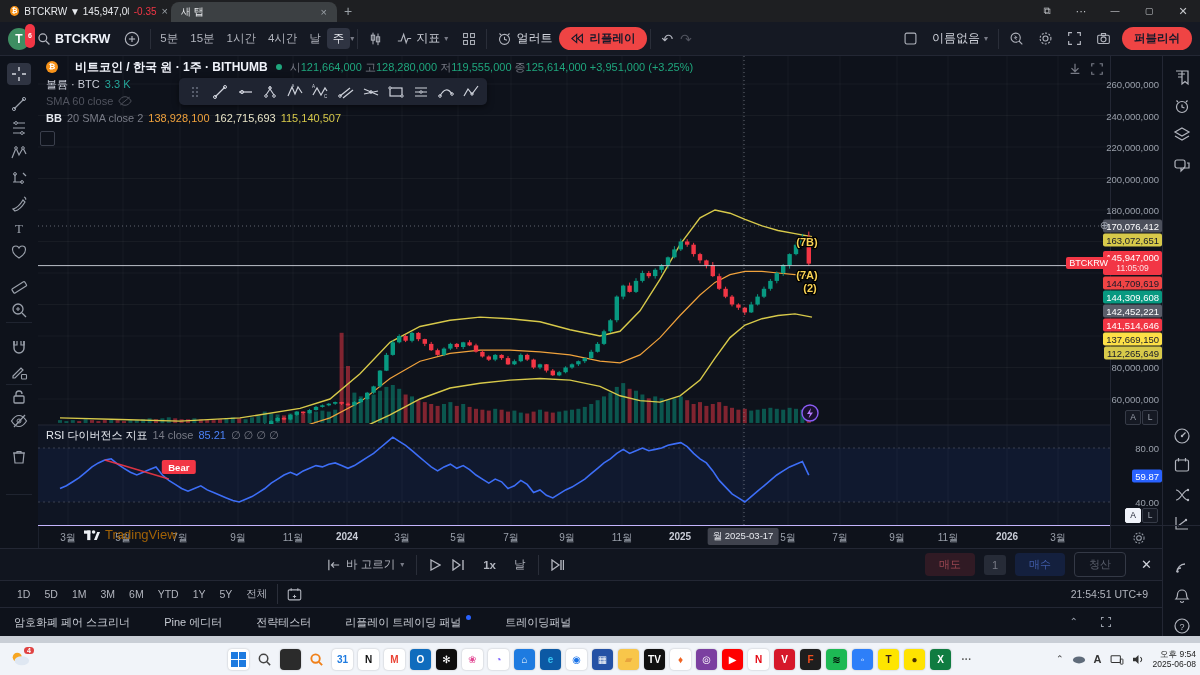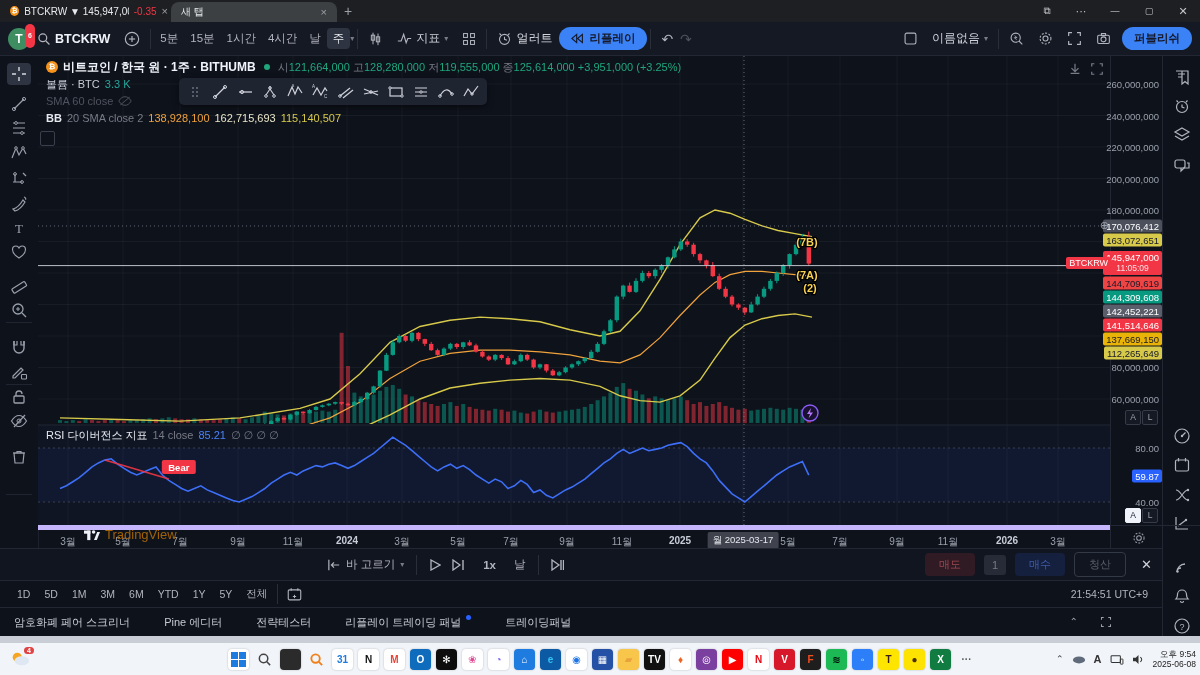--- a/index.html
+++ b/index.html
@@ -20,52 +20,52 @@
   .win-btn{width:34px;text-align:center;color:#c5c7cb;font-size:11px;}
   
   .tv-header{left:0;top:22px;width:1200px;height:34px;background:#151923;border-bottom:1px solid #232734;display:flex;align-items:center;box-sizing:border-box;}
   .avatar{position:relative;width:22px;height:22px;margin-left:8px;border-radius:50%;background:#3e8e62;color:#fff;font-weight:bold;font-size:12px;text-align:center;line-height:22px;}
   .avatar-badge{position:absolute;top:-4px;right:-5px;background:#f23645;color:#fff;border-radius:7px;font-size:7px;padding:1px 3px;font-weight:bold;}
   .hd-item{display:flex;align-items:center;gap:4px;padding:0 7px;font-size:12px;color:#d1d4dc;white-space:nowrap;}
   .hd-sep{width:1px;height:20px;background:#2a2e39;margin:0 3px;}
   .symbol-name{font-weight:bold;font-size:12.5px;color:#f0f3fa;}
   .interval{padding:3px 6px;font-size:11.5px;color:#b2b5be;border-radius:4px;}
   .interval.active{background:#2f3442;color:#e8eaf0;}
-  .pill-light{background:#3b82f6;color:#15192a;border-radius:14px;padding:4px 12px;font-size:11.5px;display:flex;gap:5px;align-items:center;font-weight:bold;}
+  .pill-light{background:#ef4444;color:#15192a;border-radius:14px;padding:4px 12px;font-size:11.5px;display:flex;gap:5px;align-items:center;font-weight:bold;}
   .hd-right{margin-left:auto;display:flex;align-items:center;}
   .save-lbl{position:absolute;top:42px;font-size:8px;color:#2962ff;}
   .chev{font-size:8px;color:#787b86;}
   
   .left-bar{left:0;top:56px;width:38px;height:492px;background:#0e121b;border-right:1px solid #1c212d;}
   .ltool{position:absolute;left:7px;width:24px;height:22px;display:flex;align-items:center;justify-content:center;color:#9aa0ab;}
   .ltool.sel{background:#2f3442;border-radius:4px;}
   .lsep{position:absolute;left:6px;width:26px;height:1px;background:#1f2430;}
   
   .chart-wrap{left:38px;top:56px;width:1072px;height:469px;}
   .legend{left:46px;top:60px;font-size:11px;white-space:nowrap;z-index:5;}
   .lg-row{margin-bottom:3px;display:flex;align-items:center;gap:5px;height:14px;}
-  .lg-title{color:#f0f3fa;font-size:12px;font-weight:bold;}
+  .lg-title{color:#f0f3fa;font-size:12px;font-weight:bold;margin-left:12px;}
   .g{color:#787b86;} .grn{color:#1fa67d;} .teal{color:#26a69a;}
   .dim{color:#50535e;}
   .btc-ico{width:12px;height:12px;border-radius:50%;background:#f7931a;color:#fff;font-size:8px;font-weight:bold;text-align:center;line-height:12px;}
   .mkt-dot{width:6px;height:6px;border-radius:50%;background:#1fa67d;margin:0 3px;}
   .legend-more{left:40px;top:131px;width:13px;height:13px;border:1px solid #3a3f4c;border-radius:2px;z-index:5;}
   .palette{left:179px;top:78px;width:308px;height:27px;background:#1f2431;border-radius:5px;box-shadow:0 2px 6px rgba(0,0,0,.5);display:flex;align-items:center;z-index:6;padding:0 4px;box-sizing:border-box;gap:2px;}
   .pal-ico{width:25px;height:22px;display:flex;align-items:center;justify-content:center;color:#cfd3dc;}
   
   .price-axis{left:1110px;top:56px;width:52px;height:492px;background:#0e121b;border-left:1px solid #232734;font-size:9.5px;color:#9aa0ab;}
   .ptick{position:absolute;right:4px;transform:translateY(-50%);}
   .plabel{position:absolute;right:1px;transform:translateY(-50%);border-radius:2px;padding:1px 3px;font-size:9.5px;line-height:11px;text-align:right;}
   .al-box{position:absolute;width:14px;height:13px;border:1px solid #363b47;border-radius:2px;color:#9aa0ab;font-size:8.5px;text-align:center;line-height:13px;background:#151923;}
   .al-box.on{background:#f0f3fa;color:#15192a;border-color:#f0f3fa;}
   
   .side-bar{left:1162px;top:56px;width:38px;height:580px;background:#0e121b;border-left:1px solid #232734;}
   .sico{position:absolute;left:8px;width:22px;height:22px;display:flex;align-items:center;justify-content:center;color:#b2b5be;}
   
-  .time-axis{left:38px;top:525px;width:1072px;height:23px;border-top:5px solid #c4b5fd;font-size:10px;color:#9aa0ab;}
+  .time-axis{left:38px;top:525px;width:1072px;height:23px;border-top:1px solid #c4b5fd;font-size:10px;color:#9aa0ab;}
   .ttick{position:absolute;top:5px;transform:translateX(-50%);}
   .ttick.b{color:#c8ccd6;font-weight:bold;}
   .tbox{position:absolute;top:2px;transform:translateX(-50%);background:#40434e;color:#e6e8ee;border-radius:2px;padding:2px 5px;font-size:9.5px;}
   .axis-corner{left:1110px;top:525px;width:90px;height:23px;border-top:1px solid #232734;}
   
   .replay-bar{left:0;top:548px;width:1162px;height:32px;background:#11151f;border-top:1px solid #232734;display:flex;align-items:center;box-sizing:border-box;}
   .rp-item{display:flex;align-items:center;gap:5px;color:#b2b5be;font-size:11.5px;padding:0 9px;}
   .rp-btn{border-radius:4px;padding:4px 14px;font-size:11px;}
   .sell-btn{background:rgba(242,54,69,.14);color:rgba(242,108,118,.55);}
   .buy-btn{background:rgba(41,98,255,.14);color:rgba(100,140,255,.55);}
@@ -905,21 +905,21 @@
       <div class="ptick" style="top: 343px;">60,000,000</div>
       <div class="plabel" style="top: 170px; background: rgb(76, 80, 92); color: rgb(255, 255, 255);">170,076,412</div>
       <div style="position: absolute; right: 54px; top: 163px; color: rgb(154, 160, 171); font-size: 11px;">⊕</div>
       <div class="plabel" style="top: 184px; background: rgb(215, 201, 74); color: rgb(21, 25, 42);">163,072,651</div>
       <div class="plabel" style="top: 207px; background: rgb(242, 54, 69); color: rgb(255, 255, 255);">145,947,000<div style="font-size:8.5px;opacity:.85;text-align:center;">11:05:09</div></div>
       <div style="position: absolute; right: 52px; top: 201px; background: rgb(242, 54, 69); color: rgb(255, 255, 255); font-size: 9px; padding: 1px 3px; border-radius: 2px;">BTCKRW</div>
       <div class="plabel" style="top: 227px; background: #ef4444; color: rgb(21, 25, 42);">144,709,619</div>
       <div class="plabel" style="top: 241px; background: rgb(8, 153, 129); color: rgb(255, 255, 255);">144,309,608</div>
       <div class="plabel" style="top: 255px; background: rgb(90, 94, 106); color: rgb(255, 255, 255);">142,452,221</div>
       <div class="plabel" style="top: 269px; background: rgb(242, 54, 69); color: rgb(255, 255, 255);">141,514,646</div>
-      <div class="plabel" style="top: 283px; background: #eab308; color: rgb(21, 25, 42);">137,669,150</div>
+      <div class="plabel" style="top: 283px; background: #fde047; color: rgb(21, 25, 42);">137,669,150</div>
       <div class="plabel" style="top: 297px; background: rgb(215, 201, 74); color: rgb(21, 25, 42);">112,265,649</div>
       <div class="ptick" style="top: 392px;">80.00</div>
       <div class="ptick" style="top: 446px;">40.00</div>
       <div class="plabel" style="top: 420px; background: rgb(41, 98, 255); color: rgb(255, 255, 255);">59.87</div>
       <div class="al-box" style="left: 14px; top: 354px;">A</div>
       <div class="al-box" style="left: 31px; top: 354px;">L</div>
       <div class="al-box on" style="left: 14px; top: 452px;">A</div>
       <div class="al-box" style="left: 31px; top: 452px;">L</div>
     </div>
 

